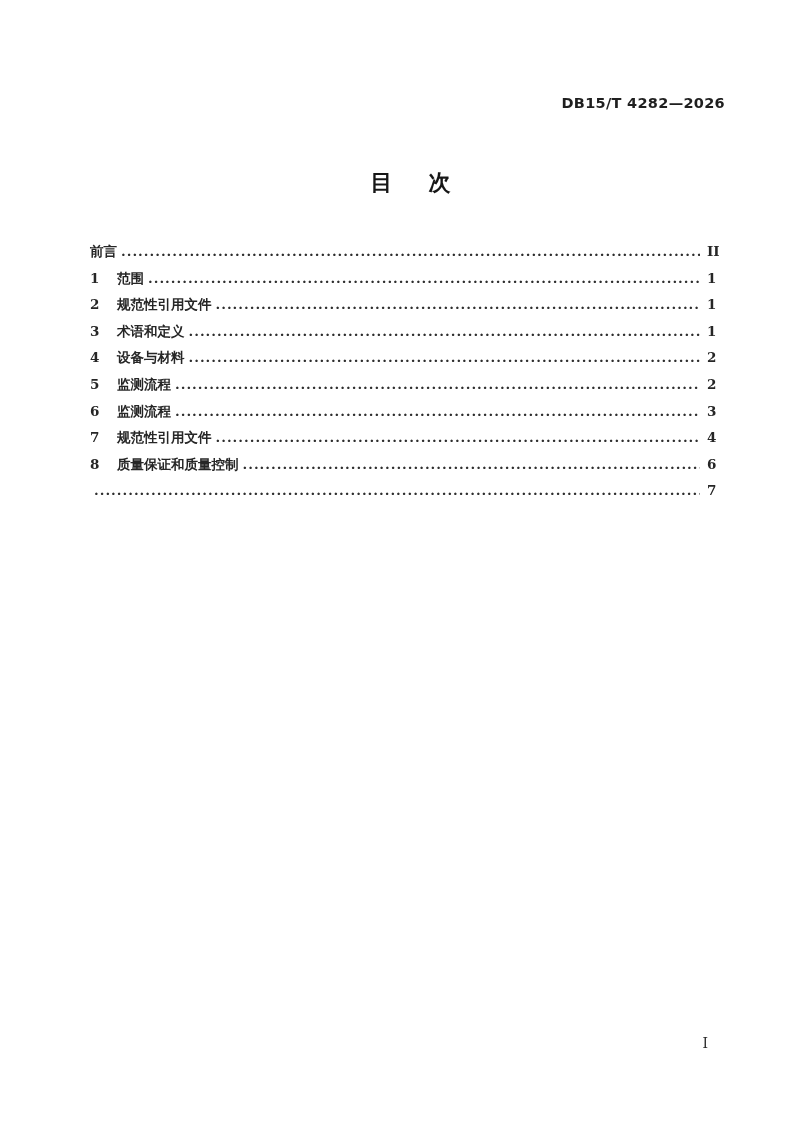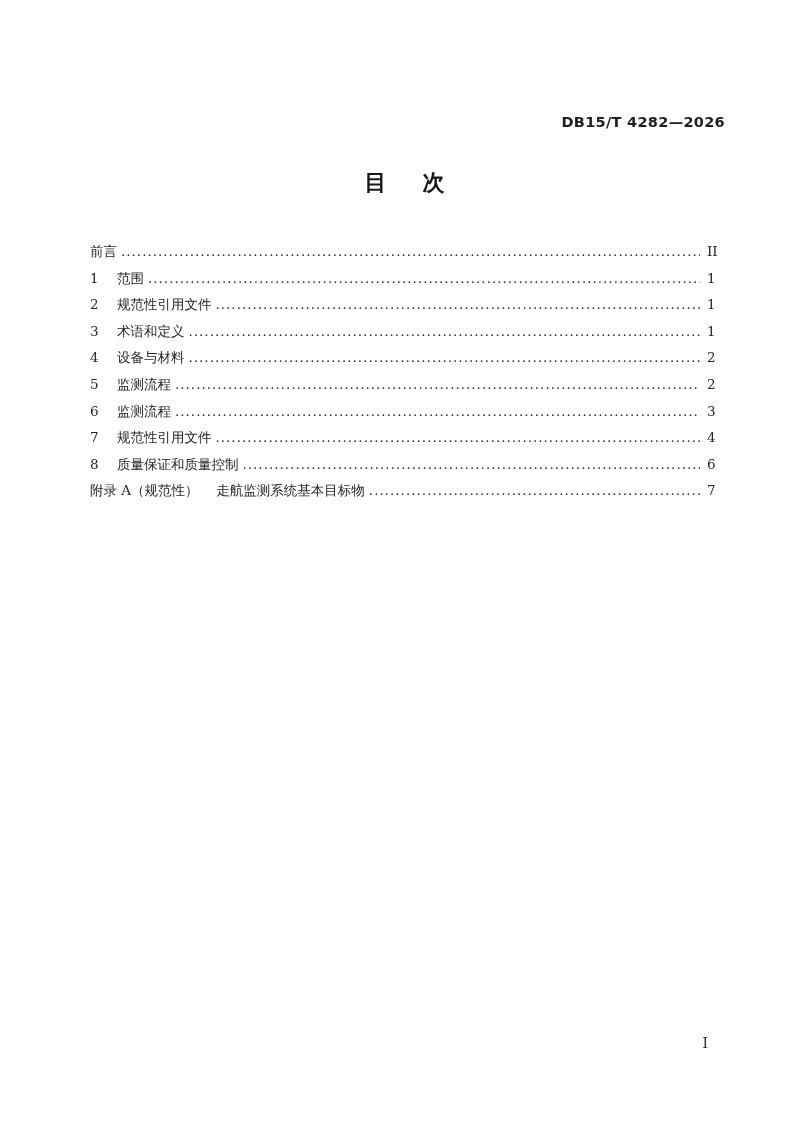--- a/index.html
+++ b/index.html
@@ -19,41 +19,41 @@
   .doc-header {
     position: absolute;
     top: 95px;
     right: 75px;
     font-family: "DejaVu Sans", "Liberation Sans", sans-serif;
     font-size: 14.5px;
     font-weight: 600;
     letter-spacing: 0.3px;
     color: #1f1f1f;
     white-space: nowrap;
-    margin-top: 19px;
   }
   .doc-title {
     position: absolute;
     top: 170px;
-    left: 92px;
+    left: 98px;
     width: 632px;
     text-align: center;
     font-family: "DejaVu Sans", "Liberation Sans", sans-serif;
     font-size: 22px;
     font-weight: 700;
     letter-spacing: 7px;
     line-height: 1.2;
     color: #161616;
     white-space: pre;
   }
   .toc {
     position: absolute;
     top: 238px;
     left: 90px;
     width: 632px;
+    font-weight: bold;
   }
   .toc-row {
     display: flex;
     align-items: baseline;
     height: 26.6px;
     line-height: 26.6px;
     font-size: 13.5px;
     color: #262626;
     white-space: pre;
   }
@@ -162,21 +162,20 @@
 
     <div class="toc-row">
       <span class="toc-num">8</span>
       <span class="toc-label">质量保证和质量控制</span>
       <span class="toc-leader"></span>
       <span class="toc-page">6</span>
     </div>
 
     <div class="toc-row">
       
-      <span class="toc-label">附录 A（规范性）　 走航监测系统基本目标物</span>
       <span class="toc-leader"></span>
       <span class="toc-page">7</span>
     </div>
   </div>
 
   <div class="doc-footer">
     <span>I</span>
   </div>
 
 </div>

